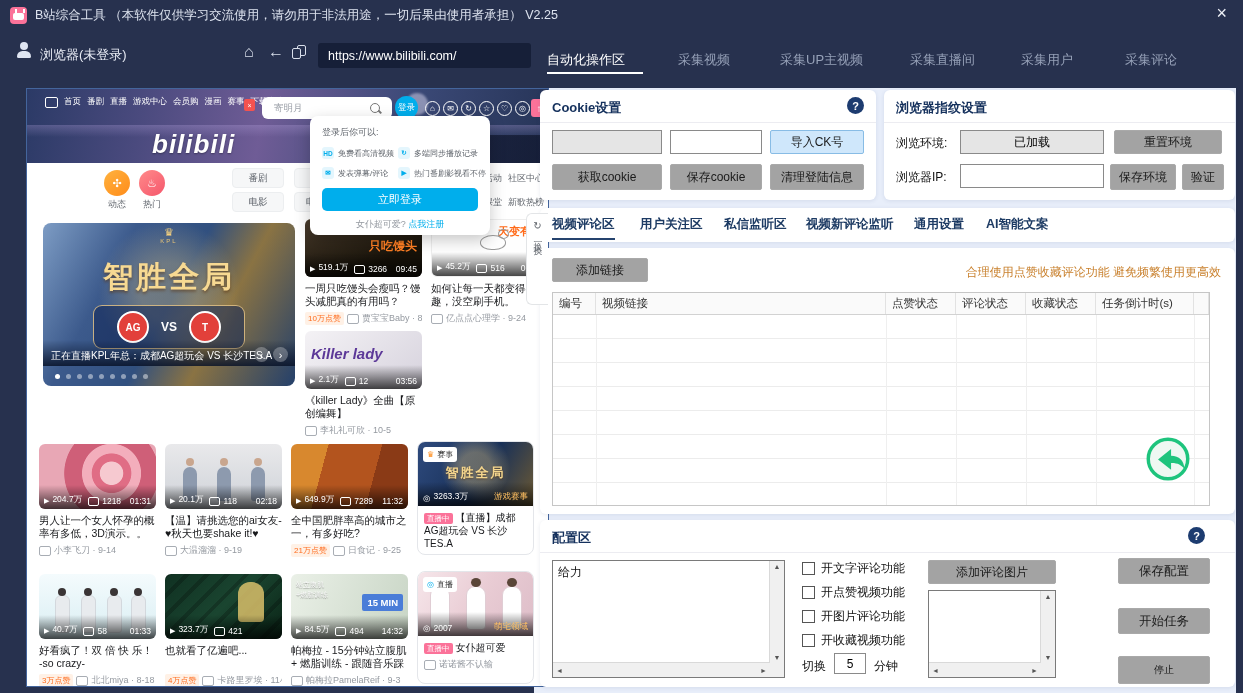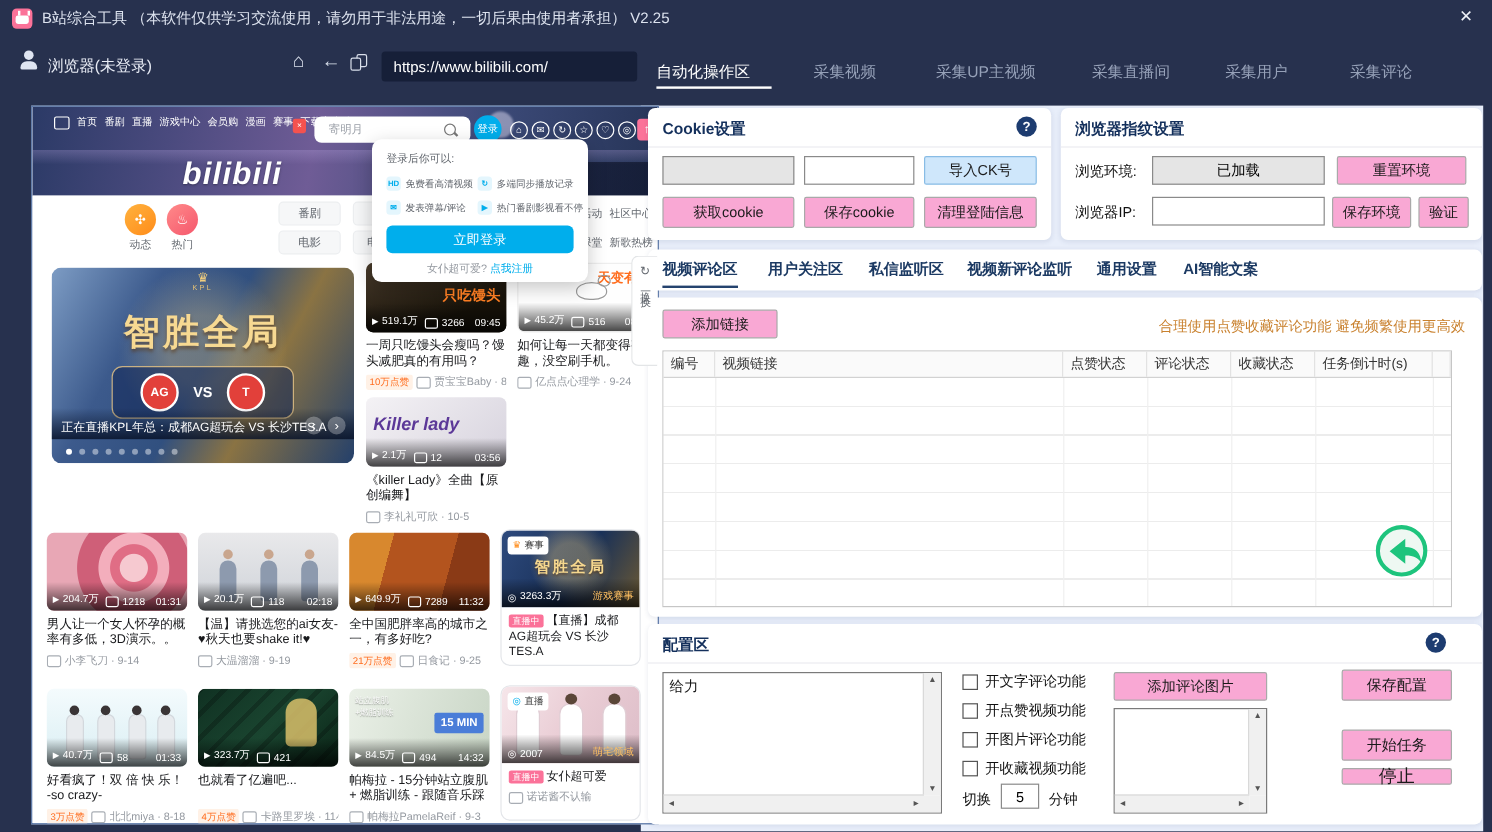--- a/index.html
+++ b/index.html
@@ -24,21 +24,21 @@
   .urlbox{position:absolute;left:318px;top:43px;width:213px;height:25px;background:#161f38;border-radius:3px;color:#fff;font-size:12.5px;display:flex;align-items:center;padding:0 10px;box-sizing:border-box}
   .ttab{position:absolute;top:51px;font-size:13px;color:#96a1b8;cursor:pointer;white-space:nowrap}
   .ttab.act{color:#fff}
   .ttab-line{position:absolute;top:72px;height:2px;background:#fff}
   .right-bg{position:absolute;left:534px;top:88px;width:702px;height:605px;background:#e8eefa}
   
   .card{position:absolute;background:#fff;border-radius:6px;box-shadow:0 1px 4px rgba(40,60,110,.10)}
   .sec-head{position:absolute;left:12px;top:9px;font-size:13px;font-weight:bold;color:#14305c}
   .sec-div{position:absolute;left:0;right:0;top:32px;height:1px;background:#ececf1}
   .help{position:absolute;width:17px;height:17px;border-radius:50%;background:#1d3c70;color:#fff;font-size:11px;font-weight:bold;display:flex;align-items:center;justify-content:center;cursor:pointer}
-  .wbtn{position:absolute;background:#f9a8d4;border:1px solid #a9a9a9;border-radius:2px;font-size:12px;color:#1a1a1a;display:flex;align-items:center;justify-content:center;box-sizing:border-box;cursor:pointer;white-space:nowrap}
+  .wbtn{position:absolute;background:#a3a3a3;border:1px solid #a9a9a9;border-radius:2px;font-size:12px;color:#1a1a1a;display:flex;align-items:center;justify-content:center;box-sizing:border-box;cursor:pointer;white-space:nowrap}
   .wbtn.blue{background:#cfe7fb;border-color:#88bce5}
   .field{position:absolute;border:1px solid #8a8a8a;box-sizing:border-box;font-size:12px;display:flex;align-items:center}
   .field.gray{background:#e5e5e5;justify-content:center}
   .field.white{background:#fff}
   .flabel{position:absolute;font-size:12px;color:#111;white-space:nowrap}
   .stab{position:absolute;top:8px;font-size:12.5px;font-weight:bold;color:#1c3a63;padding-bottom:5px;cursor:pointer;white-space:nowrap}
   .stab.act{border-bottom:2px solid #25436e}
   .hint{position:absolute;right:14px;top:16px;font-size:12px;color:#c9812e;white-space:nowrap}
   .tbl{position:absolute;left:12px;top:44px;width:658px;height:214px;border:1px solid #c6c6c6;box-sizing:border-box;background:#fff}
   .tbl-head{position:absolute;left:0;right:0;top:0;height:22px;display:grid;grid-template-columns:43px 290px 70px 70px 70px 98px 1fr;background:#fafafa;border-bottom:1px solid #d2d2d2;box-sizing:border-box}
@@ -609,16 +609,16 @@
         </div>
       <div class="hsb">
           <span>◄</span>
           <span>►</span>
         </div>
       <div class="corner"></div>
     </div>
 
     <div class="wbtn" style="left:578px;top:38px;width:92px;height:26px;font-size:12.5px">保存配置</div>
     <div class="wbtn" style="left:578px;top:88px;width:92px;height:26px;font-size:12.5px">开始任务</div>
-    <div class="wbtn" style="left:578px;top:120px;width:92px;height:14px;font-size:15px">停止</div>
+    <div class="wbtn" style="left:578px;top:136px;width:92px;height:28px;font-size:10px">停止</div>
   </div>
 
 </div>
 
 </body></html>

